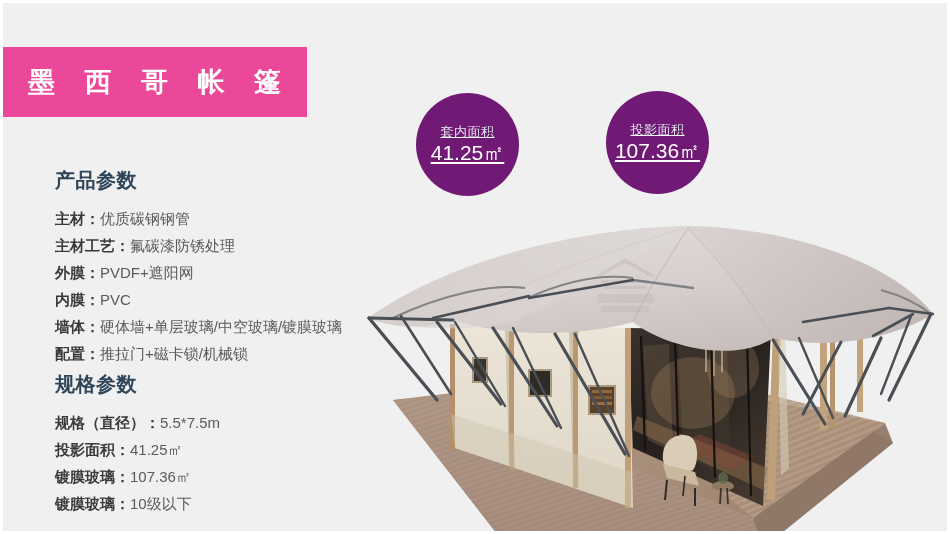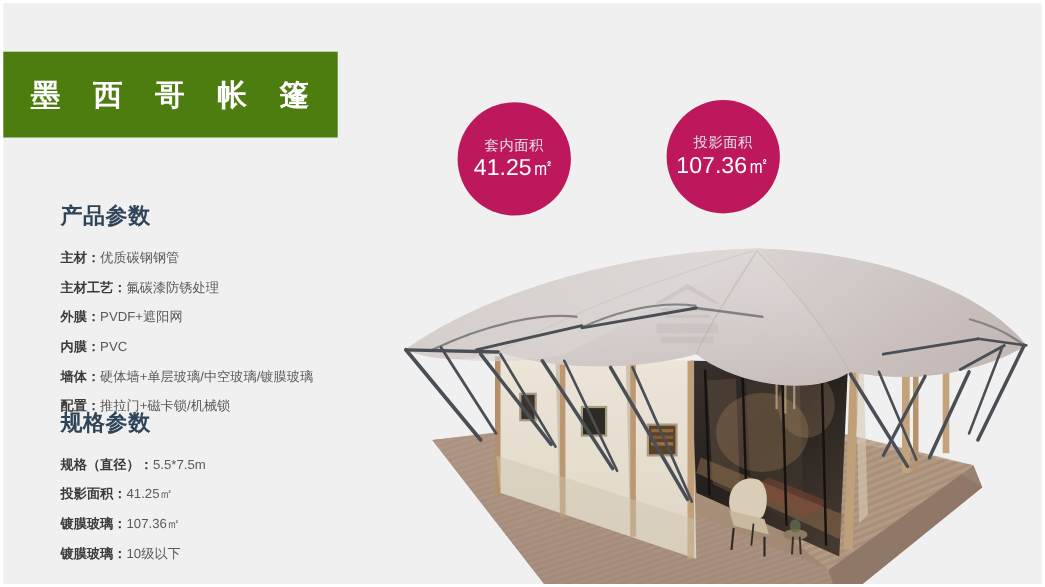--- a/index.html
+++ b/index.html
@@ -14,70 +14,71 @@
     width:950px; height:534px;
     background:#f0f0f0;
     border:3px solid #ffffff;
     overflow:hidden;
   }
 
   
   .title-banner {
     position:absolute;
     left:-1px; top:44px;
-    width:305px; height:78px;
-    background:#4d7c0f;
+    width:305px; height:70px;
+    background:#ec4899;
     display:flex; align-items:center; justify-content:center;
   }
   .title-banner .title-text {
     color:#ffffff;
     font-size:27px;
     font-weight:bold;
     letter-spacing:11px;
     text-indent:11px;
     white-space:nowrap;
   }
 
   
   .section { position:absolute; left:52px; }
   .section-heading {
     font-size:20px; font-weight:bold;
     color:#2e4458;
     margin-bottom:11px;
     letter-spacing:0.5px;
   }
-  #product-section { top:180px; }
+  #product-section { top:164px; }
   #spec-section { top:368px; }
 
   .spec-row {
-    font-size:12px;
+    font-size:15px;
     line-height:27px;
     color:#4a4a4a;
     white-space:nowrap;
   }
   .spec-row .k {
     font-weight:bold;
     color:#3a3a3a;
   }
   .spec-row .v {
     font-weight:normal;
     color:#5a5a5a;
   }
 
   
   .badge {
     position:absolute;
     border-radius:50%;
-    background:#be185d;
+    background:#701a75;
     color:#ffffff;
     display:flex;
     flex-direction:column;
     align-items:center;
     justify-content:center;
     text-align:center;
+    text-decoration:underline;
   }
   .badge .badge-label {
     font-size:13px;
     color:#dde4ea;
     line-height:1.2;
     margin-bottom:2px;
     letter-spacing:0.5px;
   }
   .badge .badge-value {
     font-size:21px;

